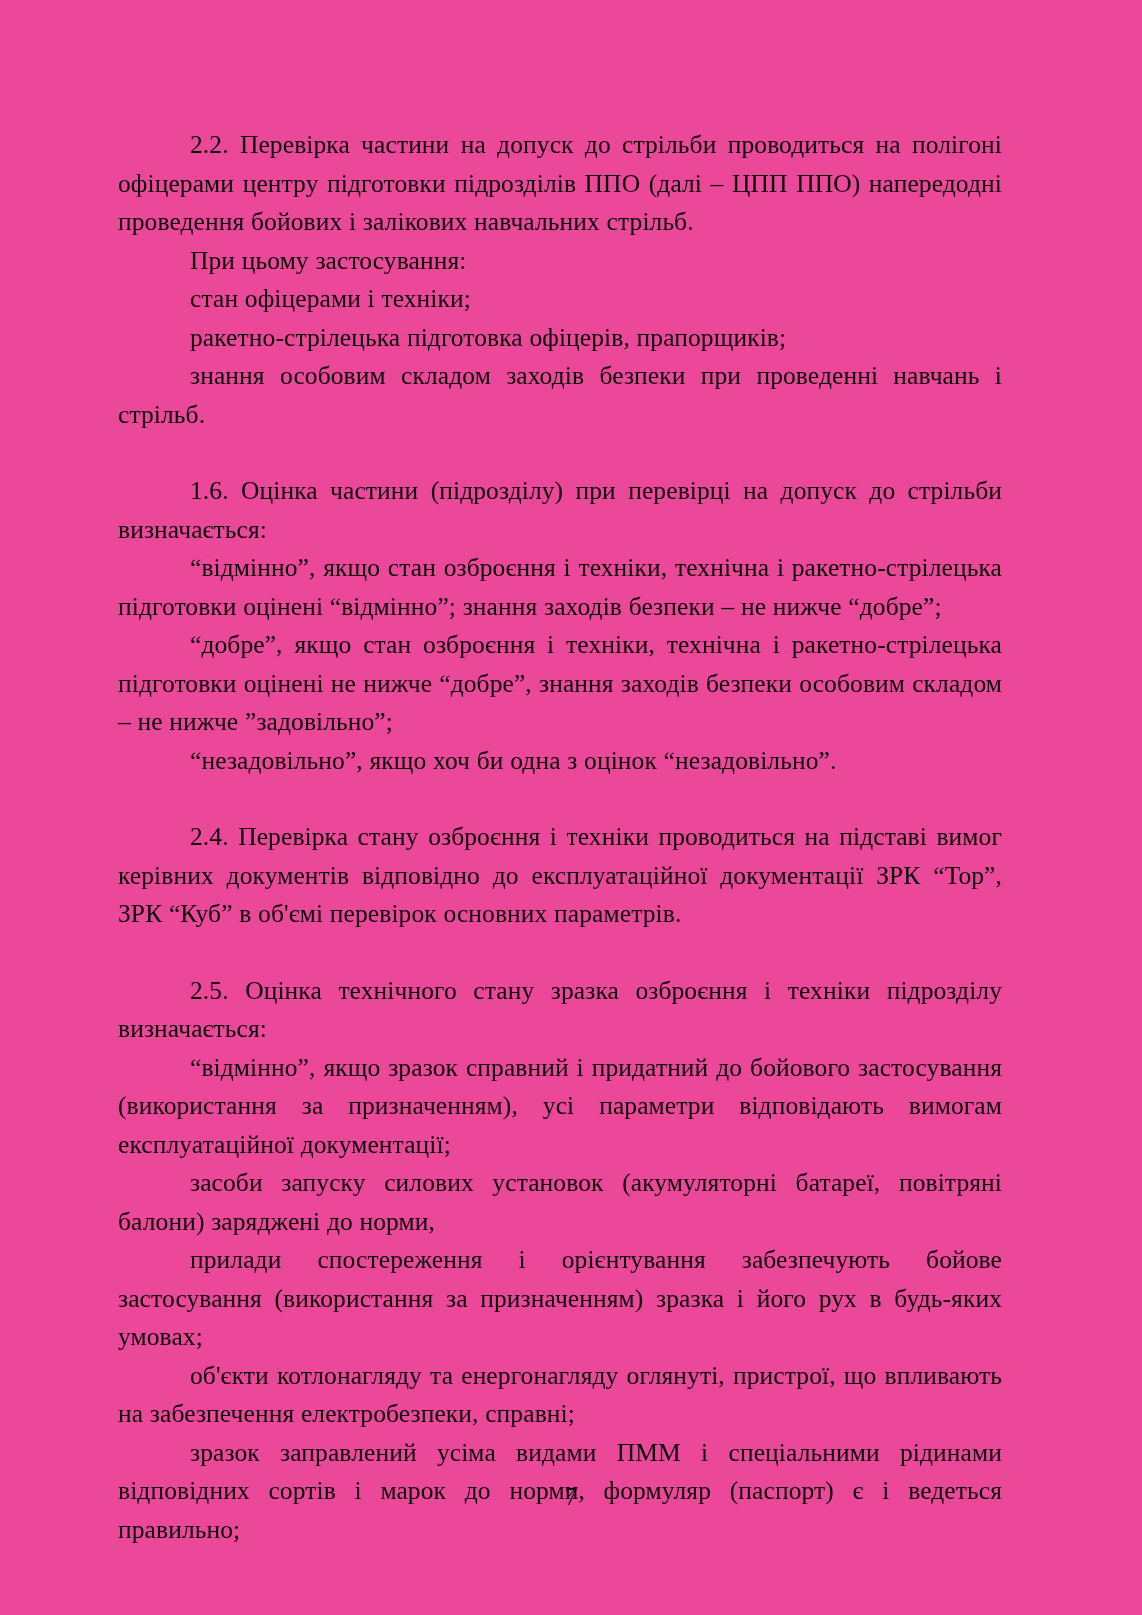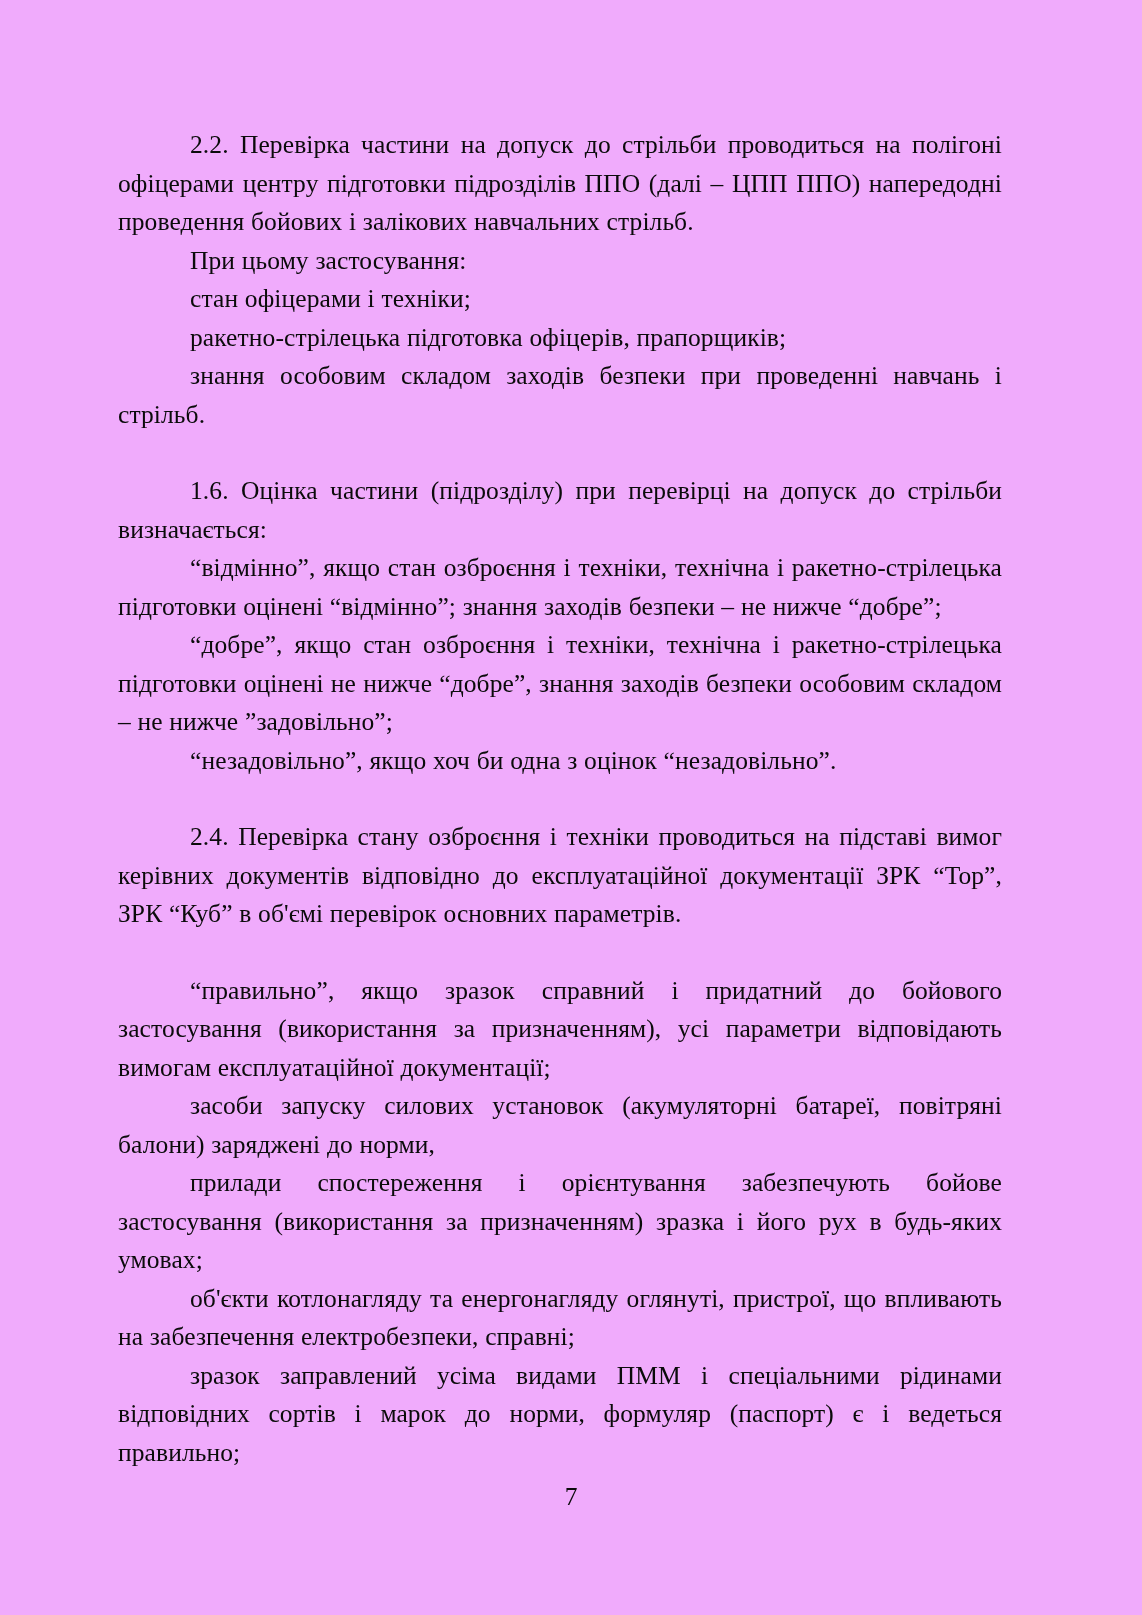--- a/index.html
+++ b/index.html
@@ -4,21 +4,21 @@
 <style>
   html, body {
     margin: 0;
     padding: 0;
     background: #ffffff;
   }
   .page {
     position: relative;
     width: 1142px;
     height: 1615px;
-    background: #f0abfc;
+    background: #ec4899;
     margin: 0 auto;
     overflow: hidden;
     font-family: "Liberation Serif", "DejaVu Serif", serif;
     color: #0b0b0b;
   }
   .content {
     position: absolute;
     left: 118px;
     top: 126px;
     width: 884px;
@@ -69,21 +69,22 @@
     <p class="para last-line-left">“відмінно”, якщо стан озброєння і техніки, технічна і ракетно-стрілецька підготовки оцінені “відмінно”; знання заходів безпеки –  не нижче “добре”;</p>
     <p class="para last-line-left">“добре”, якщо стан озброєння і техніки, технічна і ракетно-стрілецька підготовки оцінені не нижче “добре”, знання заходів безпеки особовим складом – не нижче ”задовільно”;</p>
     <p class="para last-line-left">“незадовільно”, якщо хоч би одна з оцінок “незадовільно”.</p>
 
     <div class="gap-block"></div>
 
     <p class="para last-line-left">2.4.  Перевірка стану озброєння і техніки проводиться на підставі вимог керівних документів відповідно до експлуатаційної документації ЗРК “Тор”, ЗРК “Куб” в об'ємі перевірок основних параметрів.</p>
 
     <div class="gap-block"></div>
 
-    <p class="para last-line-left">“правильно”, якщо зразок справний і придатний до бойового застосування (використання за призначенням), усі параметри відповідають вимогам експлуатаційної документації;</p>
+    <p class="para last-line-left">2.5. Оцінка технічного стану зразка озброєння і техніки підрозділу визначається:</p>
+    <p class="para last-line-left">“відмінно”, якщо зразок справний і придатний до бойового застосування (використання за призначенням), усі параметри відповідають вимогам експлуатаційної документації;</p>
     <p class="para last-line-left">засоби запуску силових установок (акумуляторні батареї, повітряні балони) заряджені до норми,</p>
     <p class="para last-line-left">прилади спостереження і орієнтування забезпечують бойове застосування (використання за призначенням) зразка і його рух в будь-яких умовах;</p>
     <p class="para last-line-left">об'єкти котлонагляду та енергонагляду оглянуті, пристрої, що впливають на забезпечення електробезпеки, справні;</p>
     <p class="para last-line-left">зразок заправлений усіма видами ПММ і спеціальними рідинами відповідних сортів і марок до норми, формуляр (паспорт) є і ведеться правильно;</p>
 
   </div>
 
   <div class="pageno">7</div>
 
 </div>

